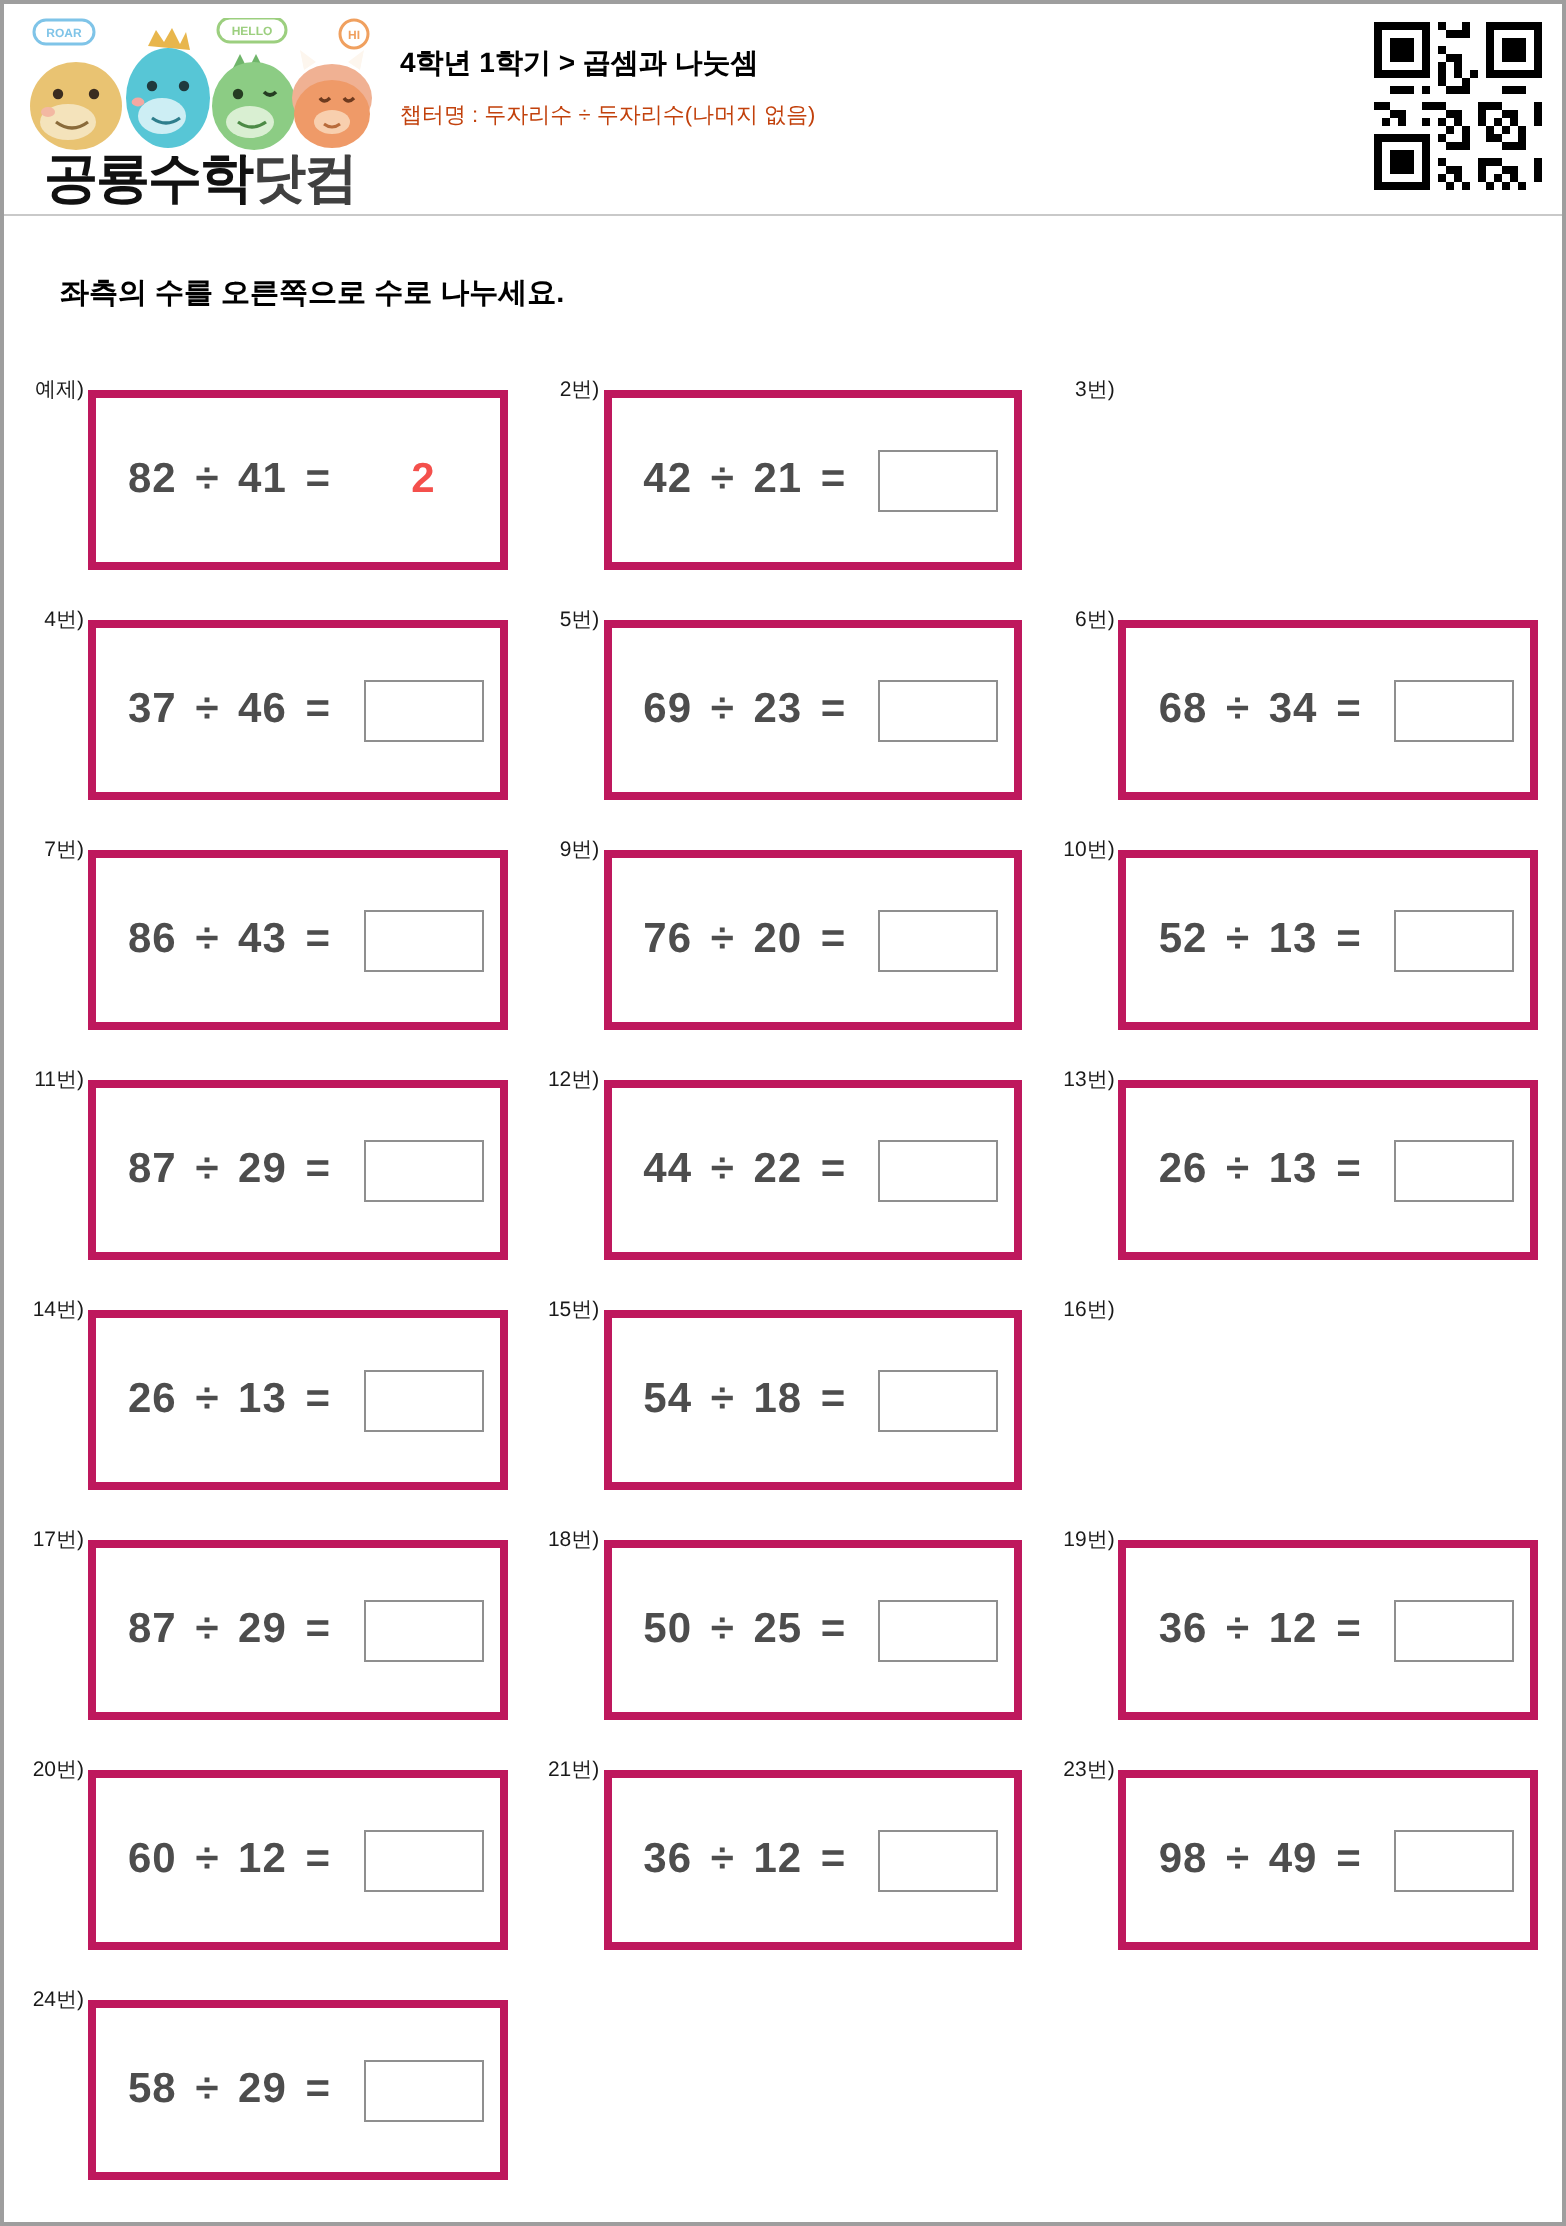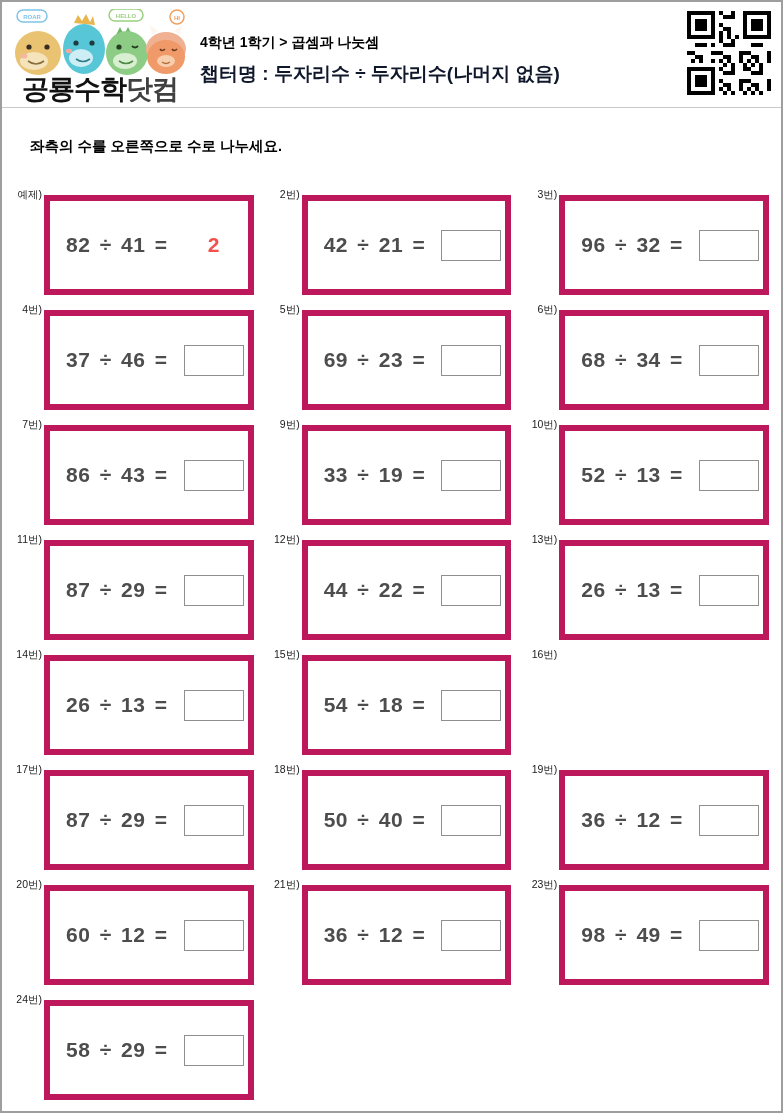--- a/index.html
+++ b/index.html
@@ -21,22 +21,22 @@
     padding:5px 8px 0 8px;
     border-bottom:1px solid #c9c9c9;
   }
   .logo { width:180px; flex:0 0 auto; text-align:center; }
   .logo svg.mascots { display:block; width:172px; height:66px; margin:2px auto 0; }
   .logo-text { font-size:27px; font-weight:900; letter-spacing:-1px; line-height:1; margin-top:1px; color:#111; }
   .logo-text .red { color:#404040; }
 
   .header-info { margin-left:10px; padding-top:5px; }
   .hline1 { font-size:13px; font-weight:bold; color:#000; }
-  .hline2 { font-size:14px; font-weight:bold; color:#000; margin-top:22px; }
-  .hline3 { font-size:19px; font-weight:bold; color:#0f172a; margin-top:9px; }
+  .hline2 { font-size:14px; font-weight:bold; color:#000; margin-top:11px; }
+  .hline3 { font-size:11px; font-weight:normal; color:#c2410c; margin-top:9px; }
 
   .qr { margin-left:auto; margin-top:4px; margin-right:2px; width:84px; height:84px; flex:0 0 auto; }
 
   
   .instruction {
     margin:29px 0 0 28px;
     font-size:14.5px; font-weight:bold; color:#000;
   }
 
   
@@ -48,22 +48,22 @@
     row-gap:8px;
     gap:18px;
   }
   .cell { position:relative; height:97px; padding-left:30px; }
   .plabel {
     position:absolute; left:0; top:0;
     width:28px; text-align:right;
     font-size:10.5px; color:#1a1a1a; white-space:nowrap;
   }
   .pbox {
-    margin-top:7px; height:100px;
-    border:6px solid #be185d; background:#fff;
+    margin-top:7px; height:90px;
+    border:4px solid #be185d; background:#fff;
     display:flex; align-items:center;
     padding-left:16px; gap:16px;
   }
   .expr {
     font-size:21px; font-weight:bold; color:#4d4d4d;
     letter-spacing:0.5px; word-spacing:3px; white-space:nowrap;
   }
   .ansbox { width:60px; height:31px; border:1px solid #8f8f8f; background:#fff; flex:0 0 auto; }
   .ansval {
     display:none; width:60px; text-align:center; flex:0 0 auto;
@@ -373,25 +373,20 @@
     <span class="plabel">2번)</span>
     <div class="pbox">
       <span class="expr">42 ÷ 21 =</span>
       <span class="ansbox"></span>
 
     </div>
   </div>
 
   <div class="cell">
     <span class="plabel">3번)</span>
-    <div class="pbox">
-      <span class="expr">96 ÷ 32 =</span>
-      <span class="ansbox"></span>
-
-    </div>
   </div>
 
   <div class="cell">
     <span class="plabel">4번)</span>
     <div class="pbox">
       <span class="expr">37 ÷ 46 =</span>
       <span class="ansbox"></span>
 
     </div>
   </div>
@@ -420,21 +415,21 @@
       <span class="expr">86 ÷ 43 =</span>
       <span class="ansbox"></span>
 
     </div>
   </div>
 
 
   <div class="cell">
     <span class="plabel">9번)</span>
     <div class="pbox">
-      <span class="expr">33 ÷ 19 =</span>
+      <span class="expr">76 ÷ 20 =</span>
       <span class="ansbox"></span>
 
     </div>
   </div>
 
   <div class="cell">
     <span class="plabel">10번)</span>
     <div class="pbox">
       <span class="expr">52 ÷ 13 =</span>
       <span class="ansbox"></span>
@@ -496,21 +491,21 @@
     <div class="pbox">
       <span class="expr">87 ÷ 29 =</span>
       <span class="ansbox"></span>
 
     </div>
   </div>
 
   <div class="cell">
     <span class="plabel">18번)</span>
     <div class="pbox">
-      <span class="expr">50 ÷ 40 =</span>
+      <span class="expr">50 ÷ 25 =</span>
       <span class="ansbox"></span>
 
     </div>
   </div>
 
   <div class="cell">
     <span class="plabel">19번)</span>
     <div class="pbox">
       <span class="expr">36 ÷ 12 =</span>
       <span class="ansbox"></span>

